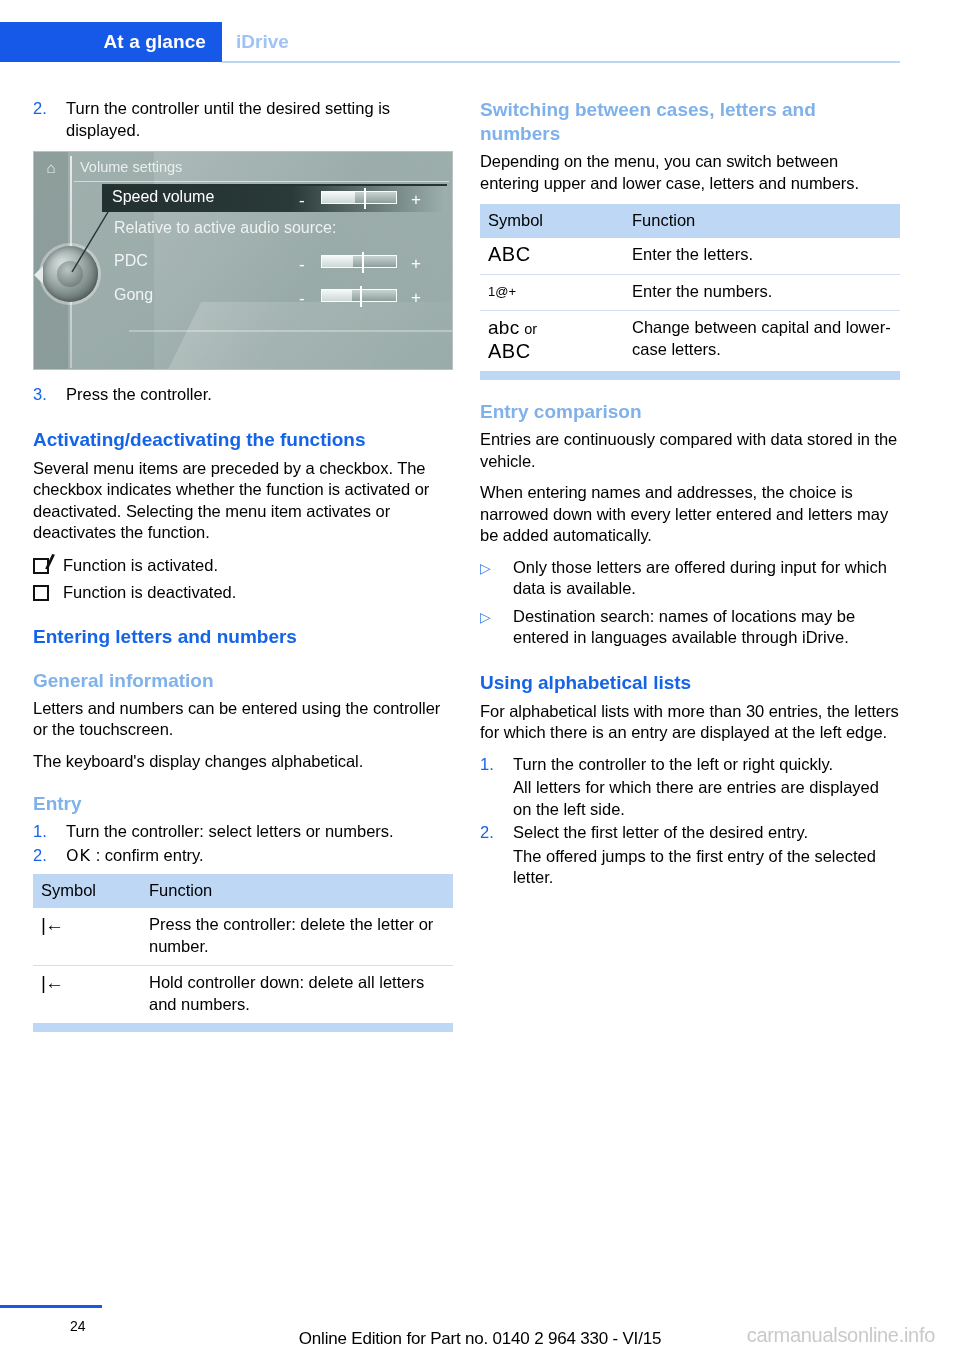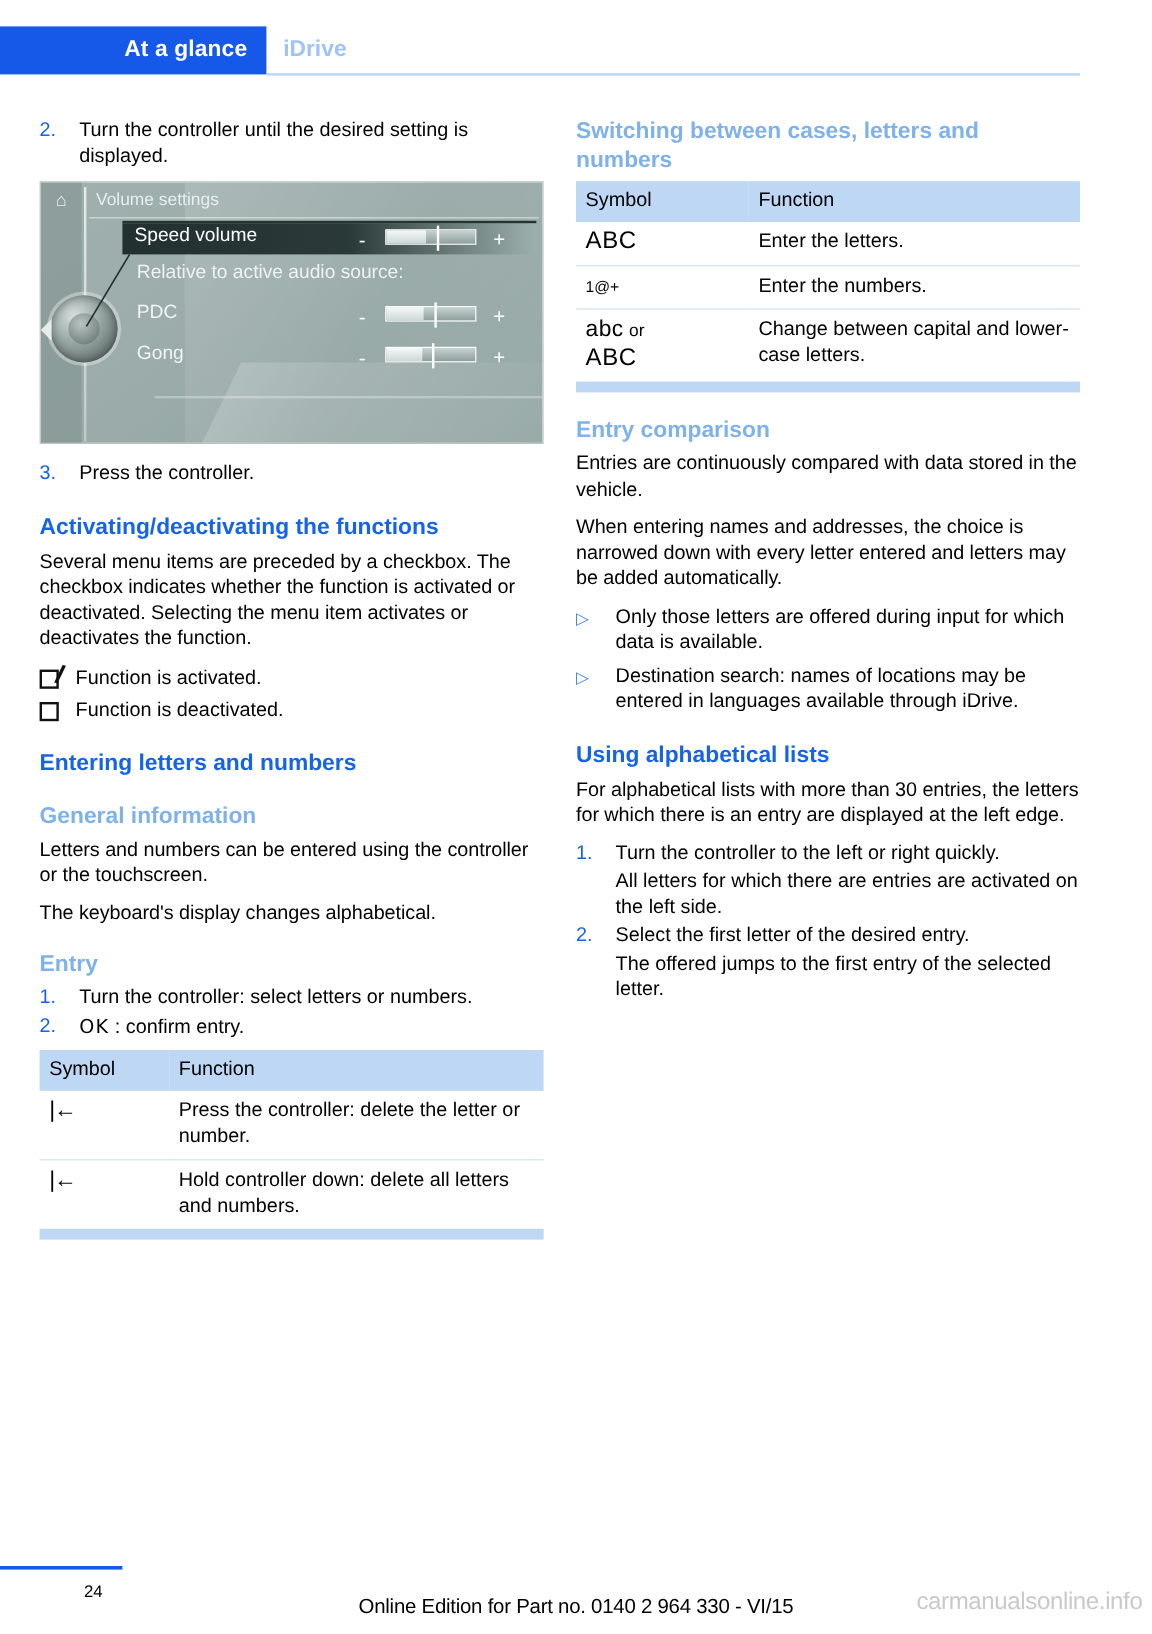--- a/index.html
+++ b/index.html
@@ -354,21 +354,21 @@
   .footer-text {
     position: absolute;
     left: 0; top: 1329px;
     width: 960px;
     text-align: center;
     font-size: 17px;
     letter-spacing: -0.2px;
   }
   .watermark {
     position: absolute;
-    right: 8px; top: 1324px;
+    right: 25px; top: 1324px;
     font-size: 20px;
     color: #c9c9c9;
     letter-spacing: -0.3px;
   }
 </style>
 </head>
 <body>
 
 <div class="header">
   <div class="tab-active">
@@ -493,20 +493,21 @@
       <tr>
           <td colspan="2"></td>
         </tr>
     </tfoot>
   </table>
 </div>
 
 <div class="col col-right">
 
   <div class="h2">Switching between cases, letters and numbers</div>
+  <p class="body">Depending on the menu, you can switch between entering upper and lower case, letters and numbers.</p>
 
   <table class="sym" style="margin-top:4px;">
     <thead>
       <tr>
         <th class="symcell" style="width:128px;">Symbol</th>
         <th>Function</th>
       </tr>
     </thead>
     <tbody>
       <tr class="first-body">
@@ -548,21 +549,21 @@
 
   <div class="h1 spaced">Using alphabetical lists</div>
   <p class="body">For alphabetical lists with more than 30 entries, the letters for which there is an entry are displayed at the left edge.</p>
 
   <div class="step">
     <div class="num">1.</div>
     <div class="txt">Turn the controller to the left or right quickly.</div>
   </div>
   <div class="step-sub">
     <div class="num"></div>
-    <div class="txt">All letters for which there are entries are activated on the left side.</div>
+    <div class="txt">All letters for which there are entries are displayed on the left side.</div>
   </div>
   <div class="step">
     <div class="num">2.</div>
     <div class="txt">Select the first letter of the desired entry.</div>
   </div>
   <div class="step-sub">
     <div class="num"></div>
     <div class="txt">The offered jumps to the first entry of the selected letter.</div>
   </div>
 </div>

